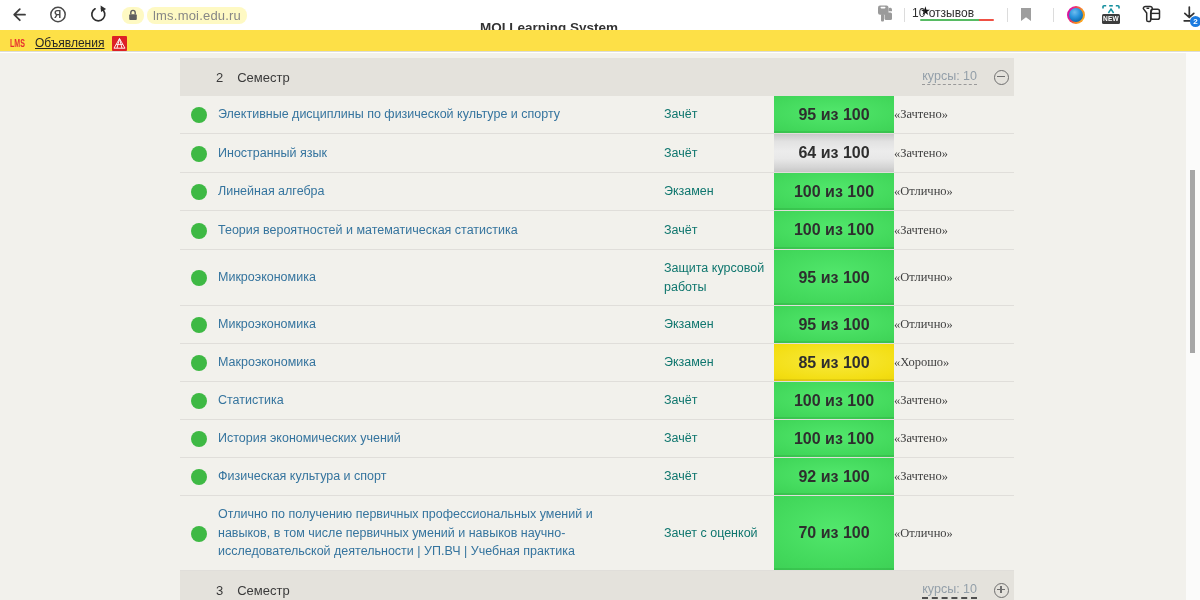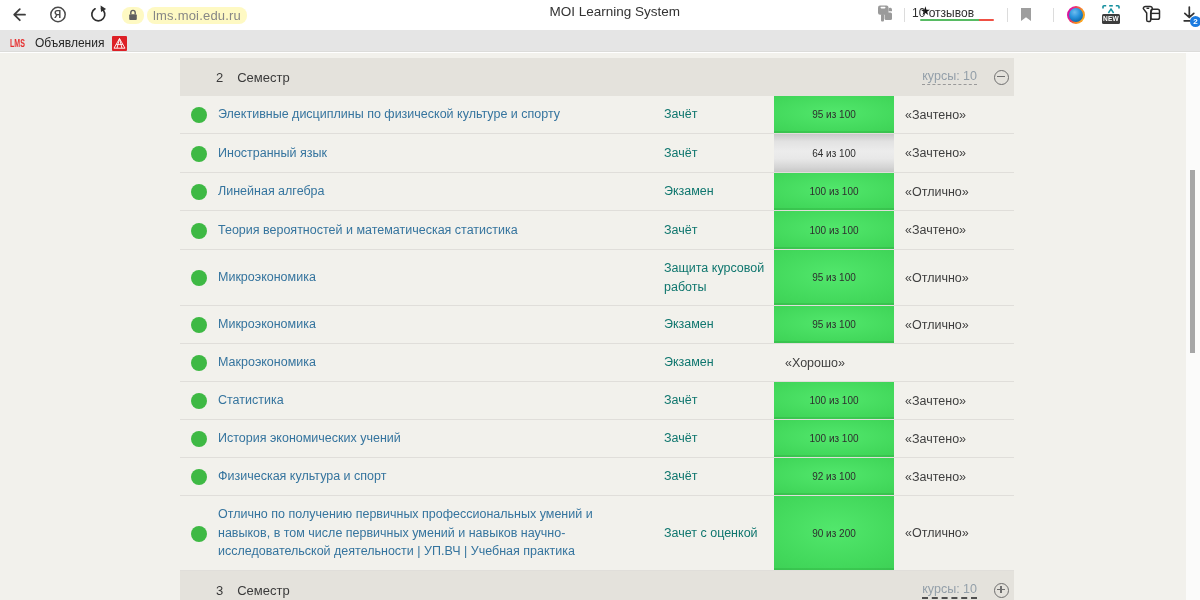--- a/index.html
+++ b/index.html
@@ -5,37 +5,37 @@
   * { margin:0; padding:0; box-sizing:border-box; }
   html,body { width:1200px; height:600px; overflow:hidden; }
   body { font-family:"Liberation Sans", sans-serif; background:#fff; position:relative; }
 
   
   .toolbar { position:absolute; left:0; top:0; width:1200px; height:30px; background:#fff; }
   .tb-ic { position:absolute; top:0; }
   .chip { position:absolute; top:7px; height:17px; background:#fef9c3; border-radius:8px; }
   .chip.lock { left:122px; width:22px; }
   .chip.url  { left:147px; width:100px; color:#868686; font-size:13px; line-height:17px; padding-left:6px; letter-spacing:0.2px;}
-  .title { position:absolute; left:480px; width:200px; top:4px; text-align:right; font-size:13.5px; color:#333; }
+  .title { position:absolute; left:480px; width:200px; top:20px; text-align:left; font-size:13.5px; color:#333;font-weight:bold; }
   .sep { position:absolute; top:8px; width:1px; height:14px; background:#dcdcdc; }
   .rtext { position:absolute; left:912px; top:6px; font-size:12px; color:#2e2e2e; }
   .star { position:absolute; left:920px; top:4px; font-size:12px; color:#111; }
   .ratebar { position:absolute; left:920px; top:18.5px; width:74px; height:2.5px; background:linear-gradient(90deg,#57bb63 0 80%, #ef5044 80% 100%); border-radius:1px; }
   .bmflag { position:absolute; left:1021px; top:8px; width:10px; height:13px; background:#9e9e9e; clip-path:polygon(0 0,100% 0,100% 100%,50% 72%,0 100%); }
   .lens { position:absolute; left:1067px; top:6px; width:18px; height:18px; border-radius:50%; background:conic-gradient(from 0deg, #ee3a62 0%, #f8931f 14%, #fcae23 35%, #f9821f 52%, #ef3f52 60%, #e0189d 68%, #d4129b 82%, #e5189e 92%, #ee3a62 100%); }
   .lens::after { content:""; position:absolute; left:2px; top:2px; width:14px; height:14px; border-radius:50%; background:radial-gradient(circle at 40% 30%, #6fbdee, #2d96df 38%, #1170b4 72%, #0b5c98); }
   .newicon { position:absolute; left:1102px; top:5px; width:18px; height:19px; }
   .newicon .brk { position:absolute; top:0; width:18px; height:9px; }
   .newicon .plate { position:absolute; left:0; top:8.5px; width:18px; height:10px; background:#3d3d3d; border-radius:1.5px; color:#fff; font-size:6.5px; font-weight:bold; text-align:center; line-height:10.5px; letter-spacing:0.2px; }
   .dlbadge { position:absolute; left:1190px; top:16px; width:11px; height:11px; border-radius:50%; background:#1b7be0; color:#fff; font-size:8px; font-weight:bold; text-align:center; line-height:11px; }
 
   
-  .bmbar { position:absolute; left:0; top:30px; width:1200px; height:22px; background:#e5e5e5; border-bottom:1px solid #dcdcda; }
+  .bmbar { position:absolute; left:0; top:30px; width:1200px; height:22px; background:#fde047; border-bottom:1px solid #dcdcda; }
   .lmslogo { position:absolute; left:10px; top:6.5px; color:#e62e2e; font-size:11px; font-weight:bold; transform:scaleX(0.64); transform-origin:left; letter-spacing:0; }
-  .bm1 { position:absolute; left:35px; top:6px; font-size:12px; color:#262626; }
+  .bm1 { position:absolute; left:35px; top:6px; font-size:12px; color:#262626;text-decoration:underline; }
   .redicon { position:absolute; left:112px; top:5.5px; width:15px; height:15px; background:#dd2026; border-radius:1px; }
   .bm2 { position:absolute; left:136px; top:6px; font-size:12px; color:#262626;margin-top:37px; }
 
   
   .page { position:absolute; left:0; top:53px; width:1200px; height:547px; background:#f2f1ec; }
   .track { position:absolute; right:0; top:0; width:14px; height:547px; background:#fbfbfa; }
   .thumb { position:absolute; left:4px; top:117px; width:5px; height:183px; background:#a6a6a6; }
 
   .content { position:absolute; left:180px; top:5px; width:834px; font-size:13px; color:#3a3a3a; }
   .semhead { height:38px; background:#e4e2dc; display:flex; align-items:center; padding:0 5px 0 36px; }
@@ -45,22 +45,22 @@
   .semhead.h3x .kursy { border-bottom:2px dashed #4f4f4f; }
   .circ { width:15px; height:15px; border-radius:50%; border:1.5px solid #6f6f6f; position:relative; }
   .circ::before { content:""; position:absolute; left:2.3px; top:5.2px; width:7.4px; height:1.6px; background:#6f6f6f; }
   .circ.plus::after { content:""; position:absolute; left:5.2px; top:2.3px; width:1.6px; height:7.4px; background:#6f6f6f; }
 
   .row { position:relative; display:flex; align-items:center; border-bottom:1px solid #e0deda; background:#f2f1ec; }
   .c-dot { flex:0 0 38px; align-self:stretch; position:relative; }
   .c-dot::after { content:""; position:absolute; left:11px; top:50%; margin-top:-7.5px; width:16px; height:16px; border-radius:50%; background:#3eb944; }
   .c-name { flex:0 0 446px; color:#35749e; line-height:18.5px; padding-right:39px; font-size:12.5px; }
   .c-exam { flex:0 0 110px; line-height:18.5px; color:#0f766e; font-size:12.5px; }
-  .c-score { flex:0 0 120px; align-self:stretch; display:flex; align-items:center; justify-content:center; font-weight:normal; font-size:10px; color:#2e2e2e; }
-  .c-grade { flex:1 1 auto; padding-left:11px; color:#3f3f3f; font-size:12.5px; }
+  .c-score { flex:0 0 120px; align-self:stretch; display:flex; align-items:center; justify-content:center; font-weight:bold; font-size:16px; color:#2e2e2e; }
+  .c-grade { flex:1 1 auto; color:#3f3f3f; font-size:12.5px;font-family:Liberation Serif, serif; }
   .green { background:radial-gradient(ellipse 95% 85% at 50% 45%, #52e76c, #42d85b 60%, #3bcb52); box-shadow:inset 0 -2px 0 rgba(0,70,0,0.10); }
   .yellow { background:radial-gradient(ellipse 95% 85% at 50% 45%, #f8ea3e, #f3de13 62%, #e7d008); box-shadow:inset 0 -2px 0 rgba(80,60,0,0.10); }
   .gray { background:linear-gradient(180deg,#c9c9c9 0,#e2e2e2 20%,#ececec 45%,#e8e8e8 65%,#d4d4d4 88%,#c7c7c7 100%); }
   .h39 { height:39px; } .h38 { height:38px; } .h56 { height:56px; } .h75 { height:75px; }
 </style>
 </head>
 <body>
 
 <div class="toolbar">
   <svg class="tb-ic" style="left:0px" width="30" height="30" viewBox="0 0 30 30" fill="none" stroke="#3c3c3c" stroke-width="1.8" stroke-linecap="round" stroke-linejoin="round">
@@ -177,20 +177,21 @@
         <div class="c-dot"></div>
         <div class="c-name">Микроэкономика</div>
         <div class="c-exam">Экзамен</div>
         <div class="c-score green">95 из 100</div>
         <div class="c-grade">«Отлично»</div>
       </div>
     <div class="row h38">
         <div class="c-dot"></div>
         <div class="c-name">Макроэкономика</div>
         <div class="c-exam">Экзамен</div>
+        <div class="c-score yellow">85 из 100</div>
         <div class="c-grade">«Хорошо»</div>
       </div>
     <div class="row h38">
         <div class="c-dot"></div>
         <div class="c-name">Статистика</div>
         <div class="c-exam">Зачёт</div>
         <div class="c-score green">100 из 100</div>
         <div class="c-grade">«Зачтено»</div>
       </div>
     <div class="row h38">
@@ -204,21 +205,21 @@
         <div class="c-dot"></div>
         <div class="c-name">Физическая культура и спорт</div>
         <div class="c-exam">Зачёт</div>
         <div class="c-score green">92 из 100</div>
         <div class="c-grade">«Зачтено»</div>
       </div>
     <div class="row h75">
         <div class="c-dot"></div>
         <div class="c-name">Отлично по получению первичных профессиональных умений и навыков, в том числе первичных умений и навыков научно-исследовательской деятельности | УП.ВЧ | Учебная практика</div>
         <div class="c-exam">Зачет с оценкой</div>
-        <div class="c-score green">90 из 200</div>
+        <div class="c-score green">70 из 100</div>
         <div class="c-grade">«Отлично»</div>
       </div>
 
     <div class="semhead h3x">
         <span class="num">3</span>
         <span>Семестр</span>
         <span class="right">
           <span class="kursy">курсы: 10</span>
           <span class="circ plus"></span>
         </span>

